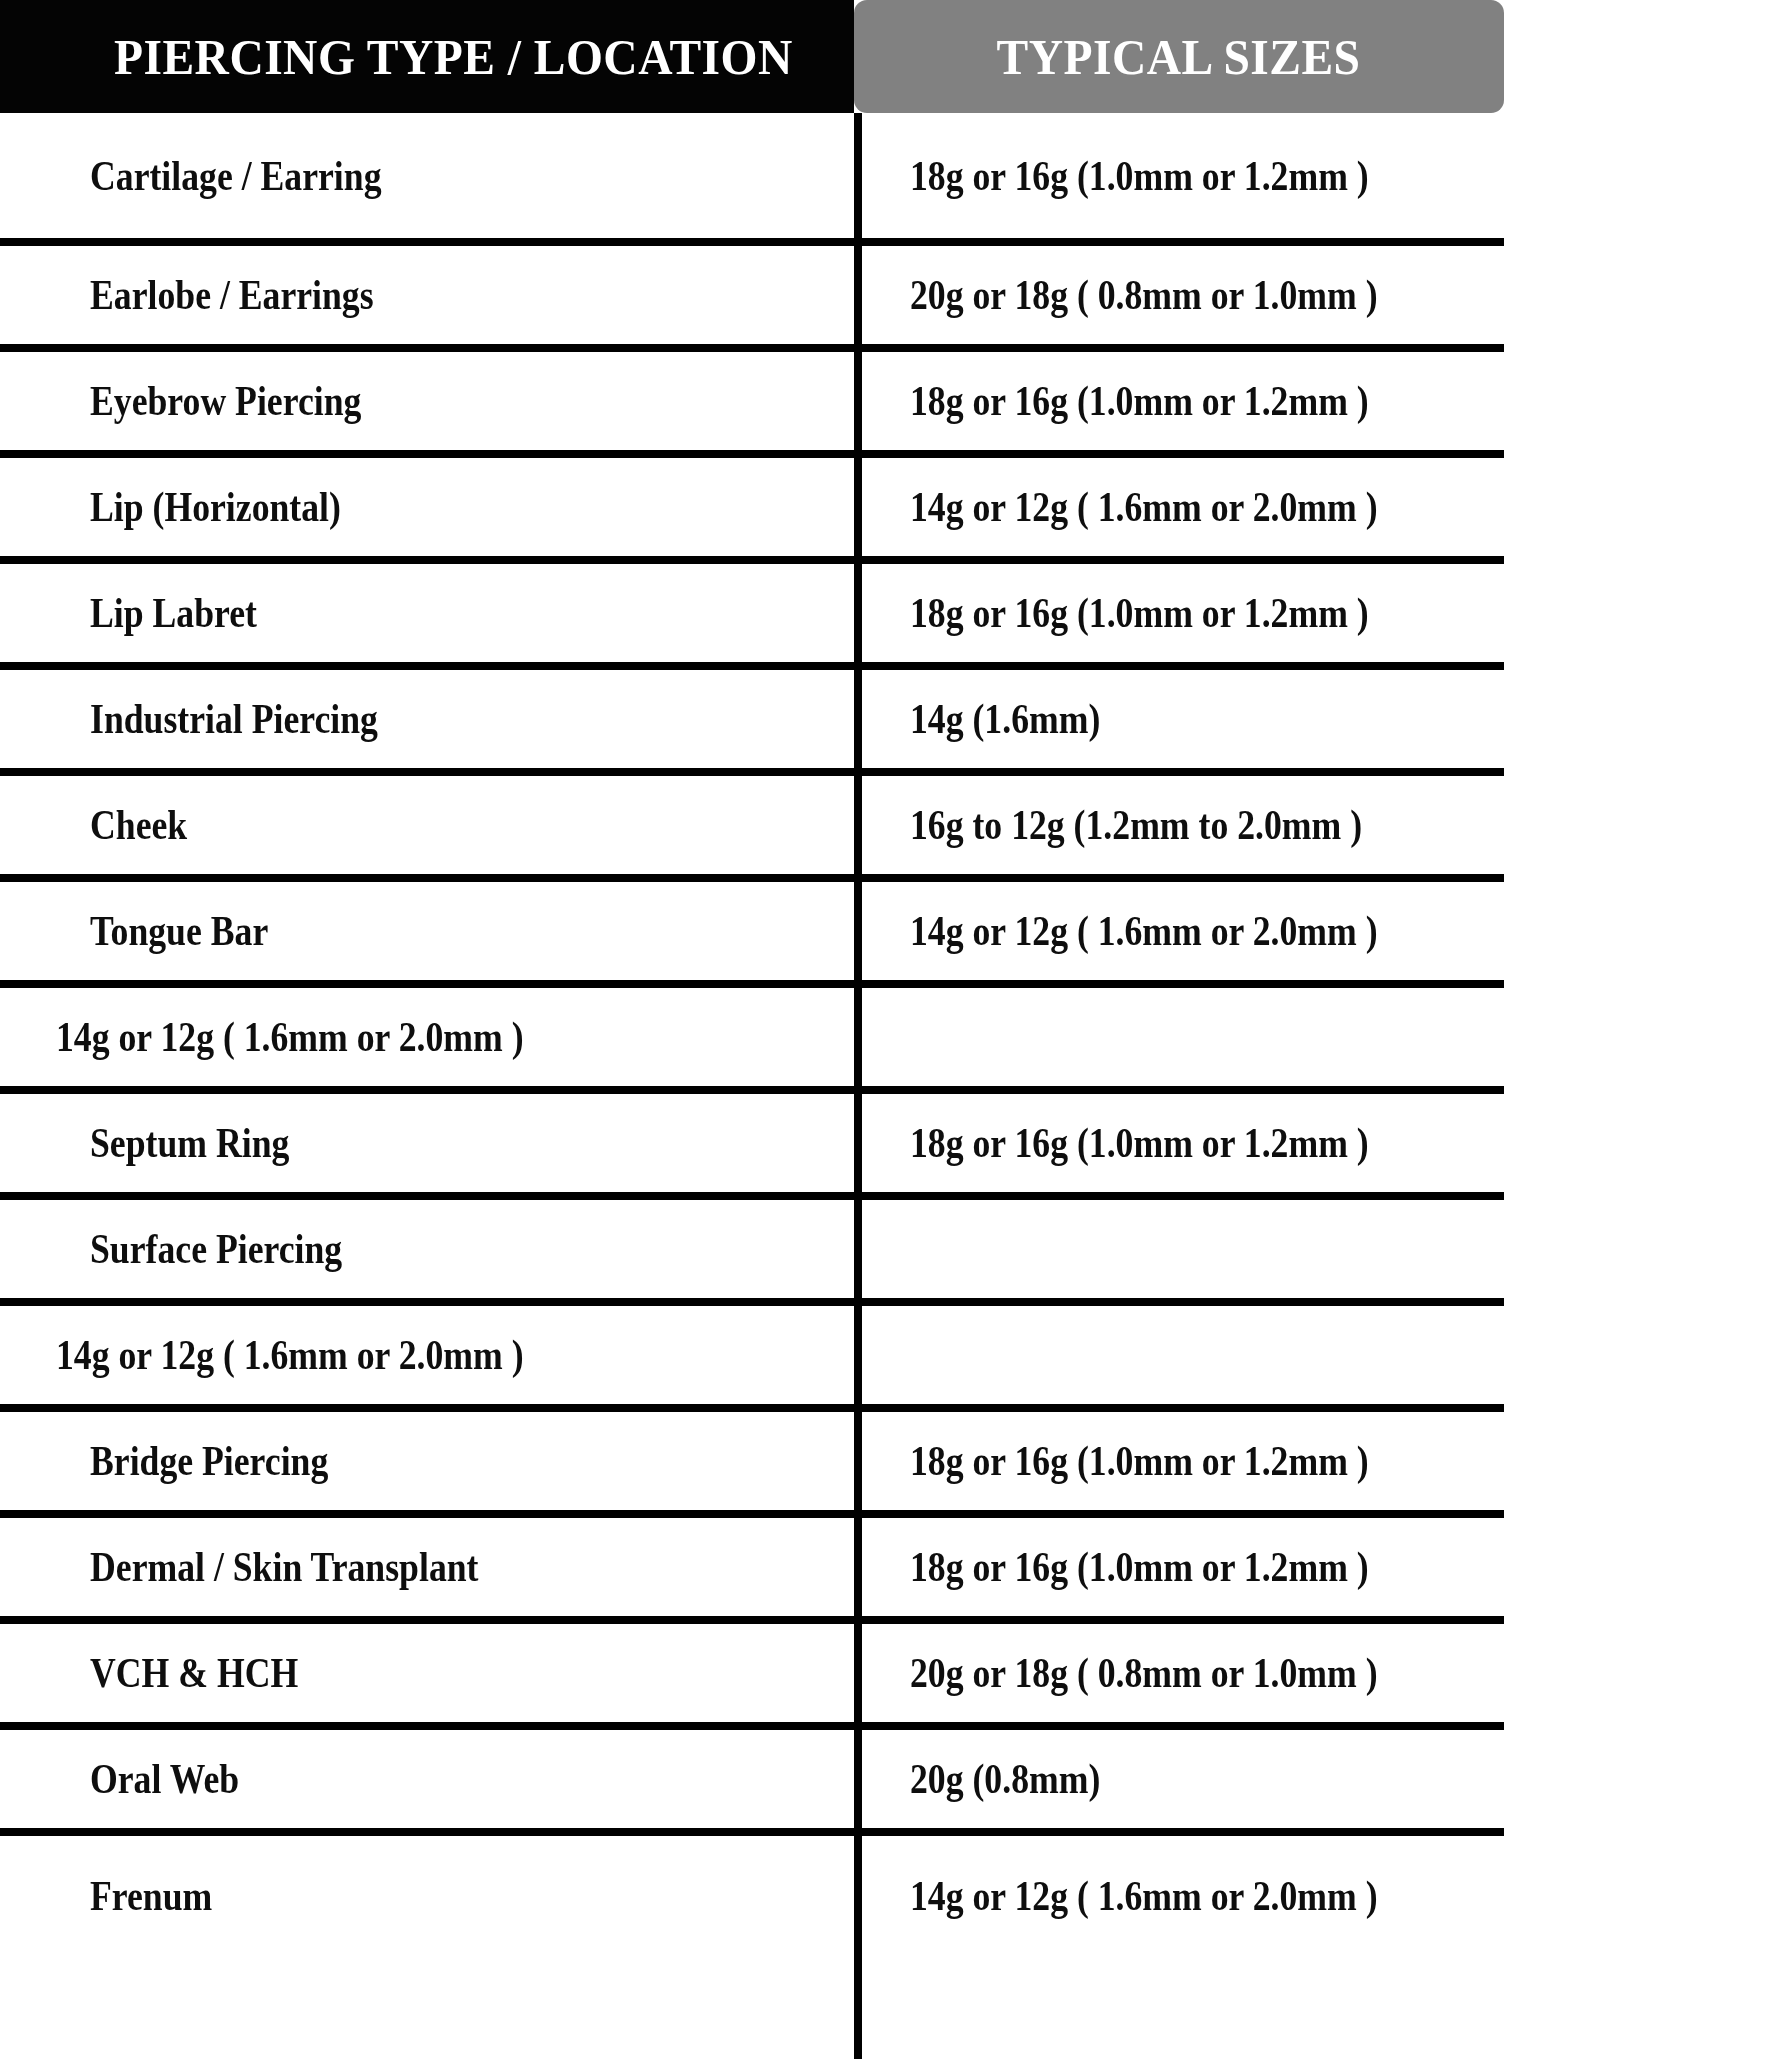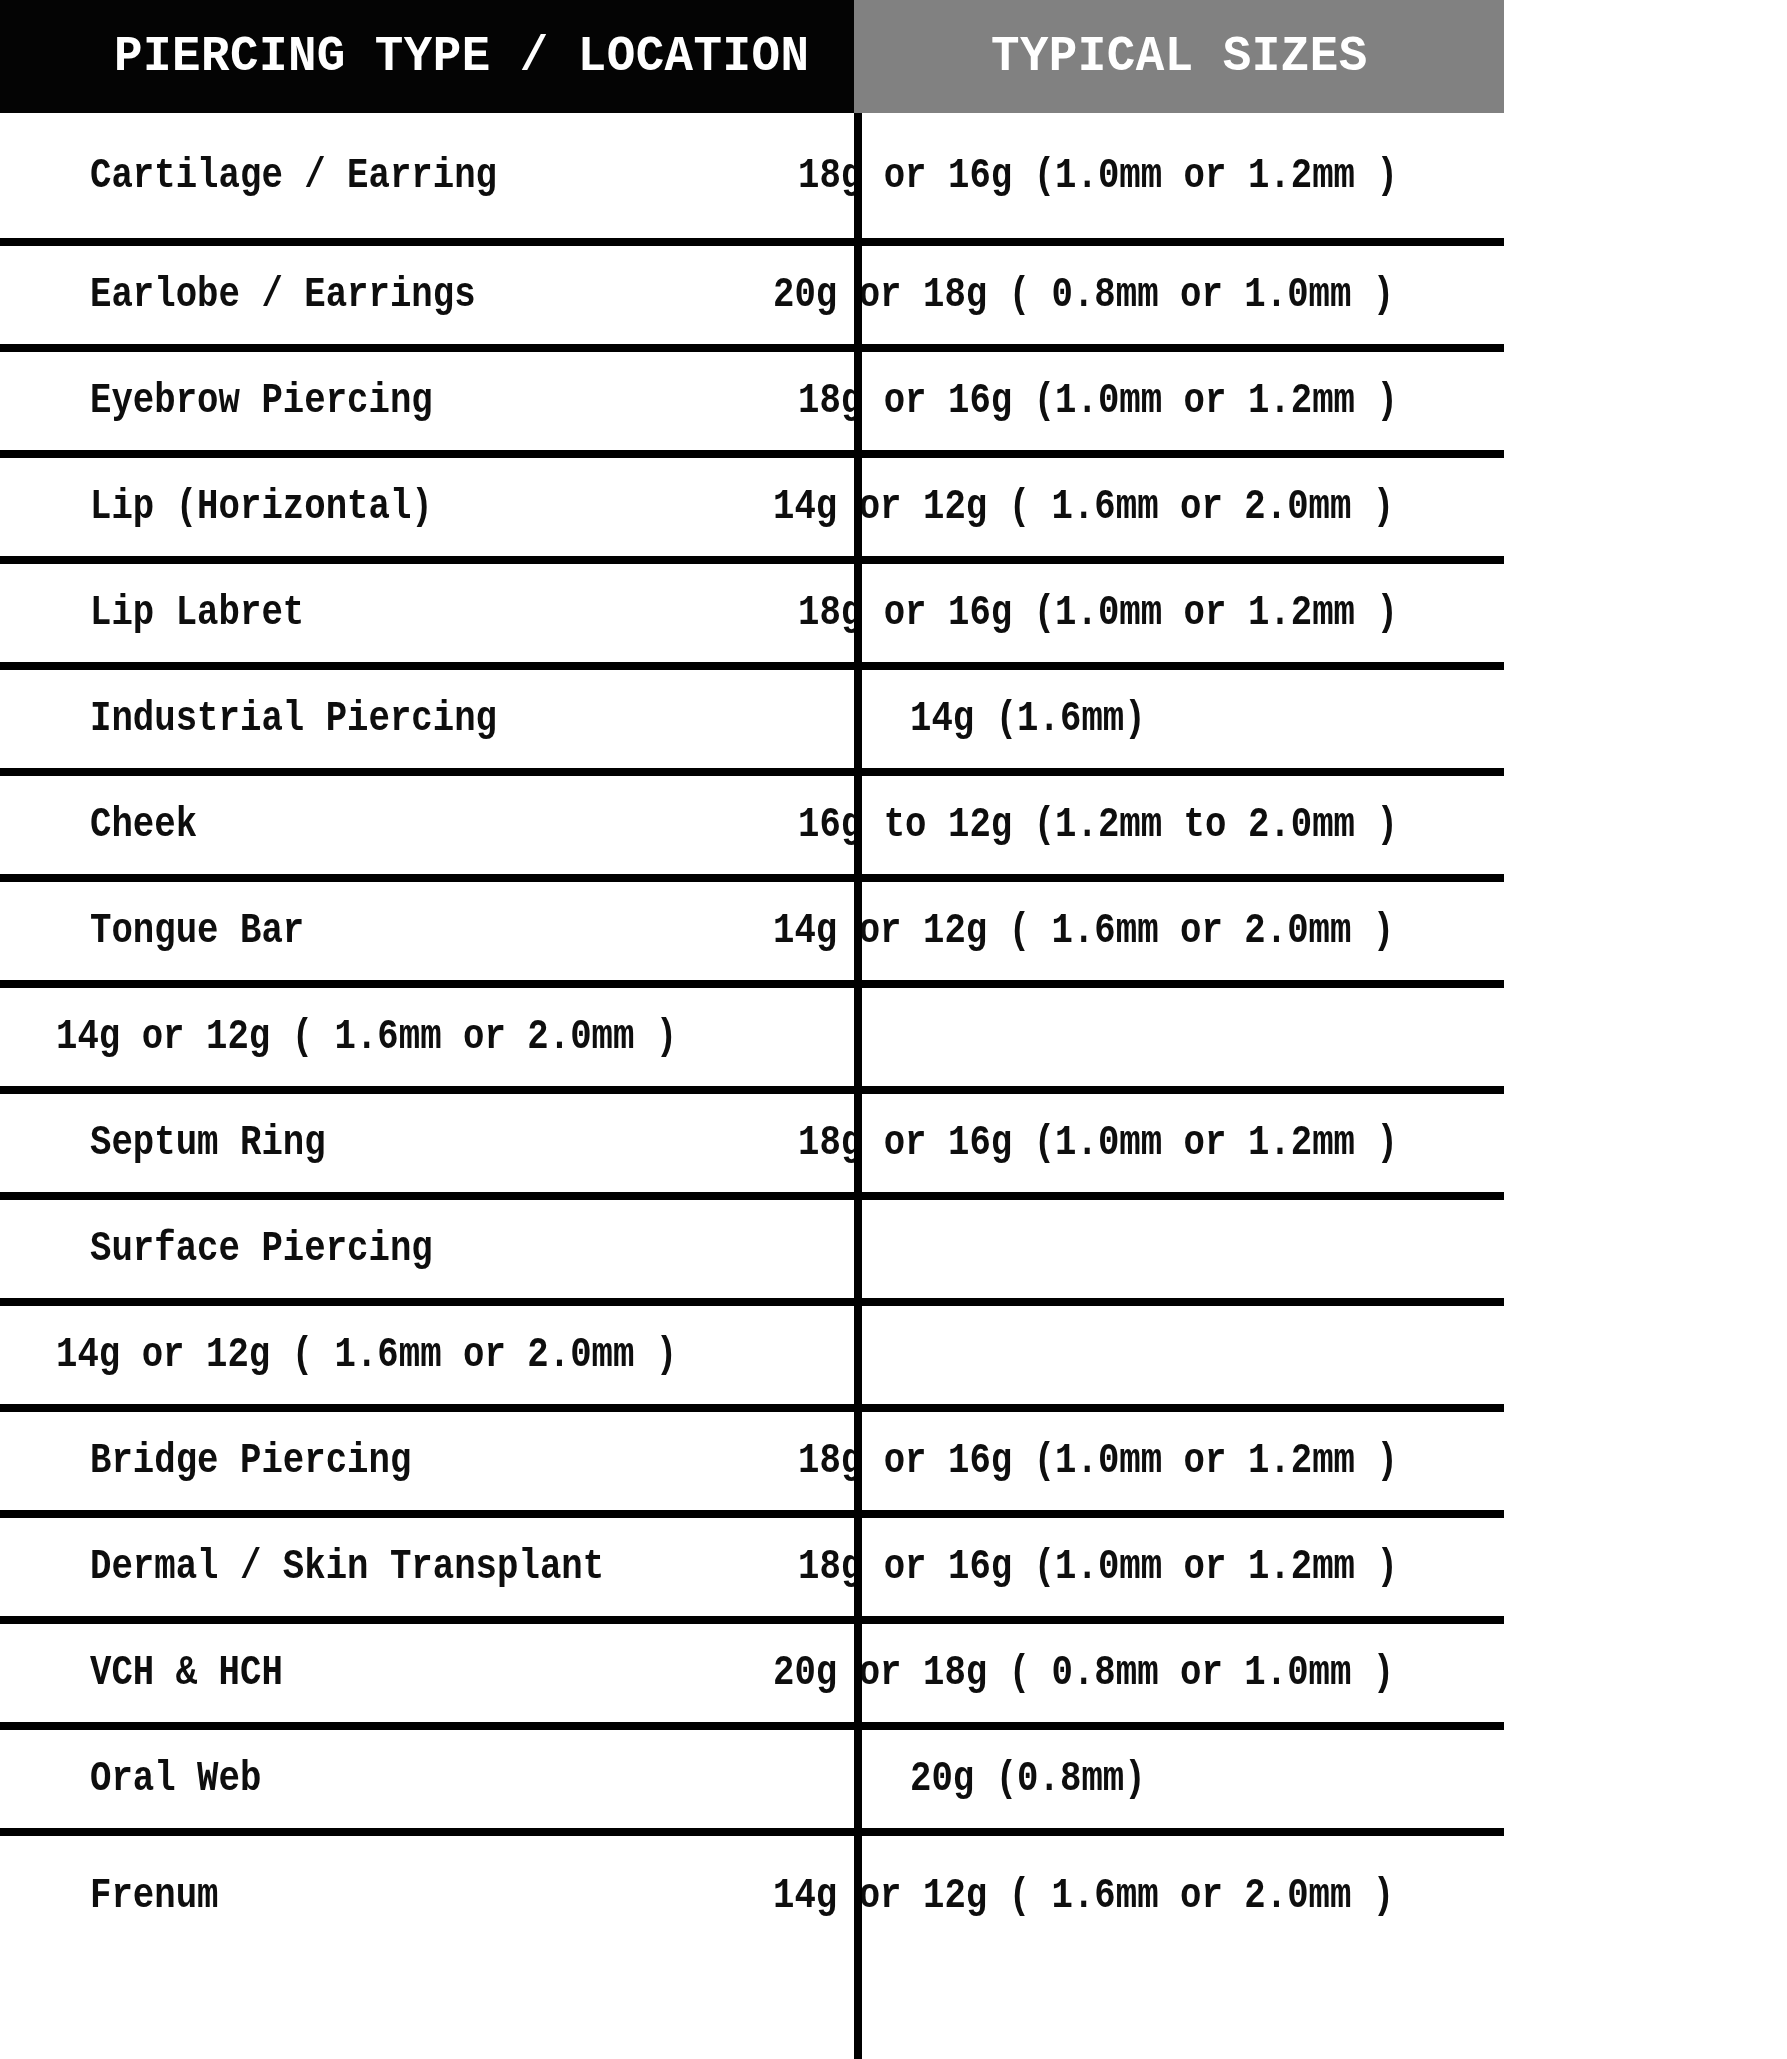--- a/index.html
+++ b/index.html
@@ -6,21 +6,21 @@
     margin: 0;
     padding: 0;
     background: #ffffff;
   }
   .sheet {
     position: relative;
     width: 1504px;
     height: 2060px;
     background: #ffffff;
     overflow: hidden;
-    font-family: Liberation Mono, monospace;
+    font-family: Liberation Serif, serif;
     font-weight: 700;
   }
   .header {
     display: flex;
     width: 100%;
     height: 113px;
   }
   .th {
     display: flex;
     align-items: center;
@@ -28,20 +28,21 @@
   }
   .th.left {
     width: 854px;
     background: #040404;
     padding-left: 114px;
   }
   .th.right {
     flex: 1;
     background: #818181;
     justify-content: center;
+    border-radius: 13px;
   }
   .hdr-txt {
     color: #ffffff;
     font-size: 50px;
     letter-spacing: 0.5px;
     white-space: nowrap;
     transform: scaleX(0.95);
     transform-origin: 50% 50%;
   }
   .th.left .hdr-txt { transform-origin: 0 50%; }

